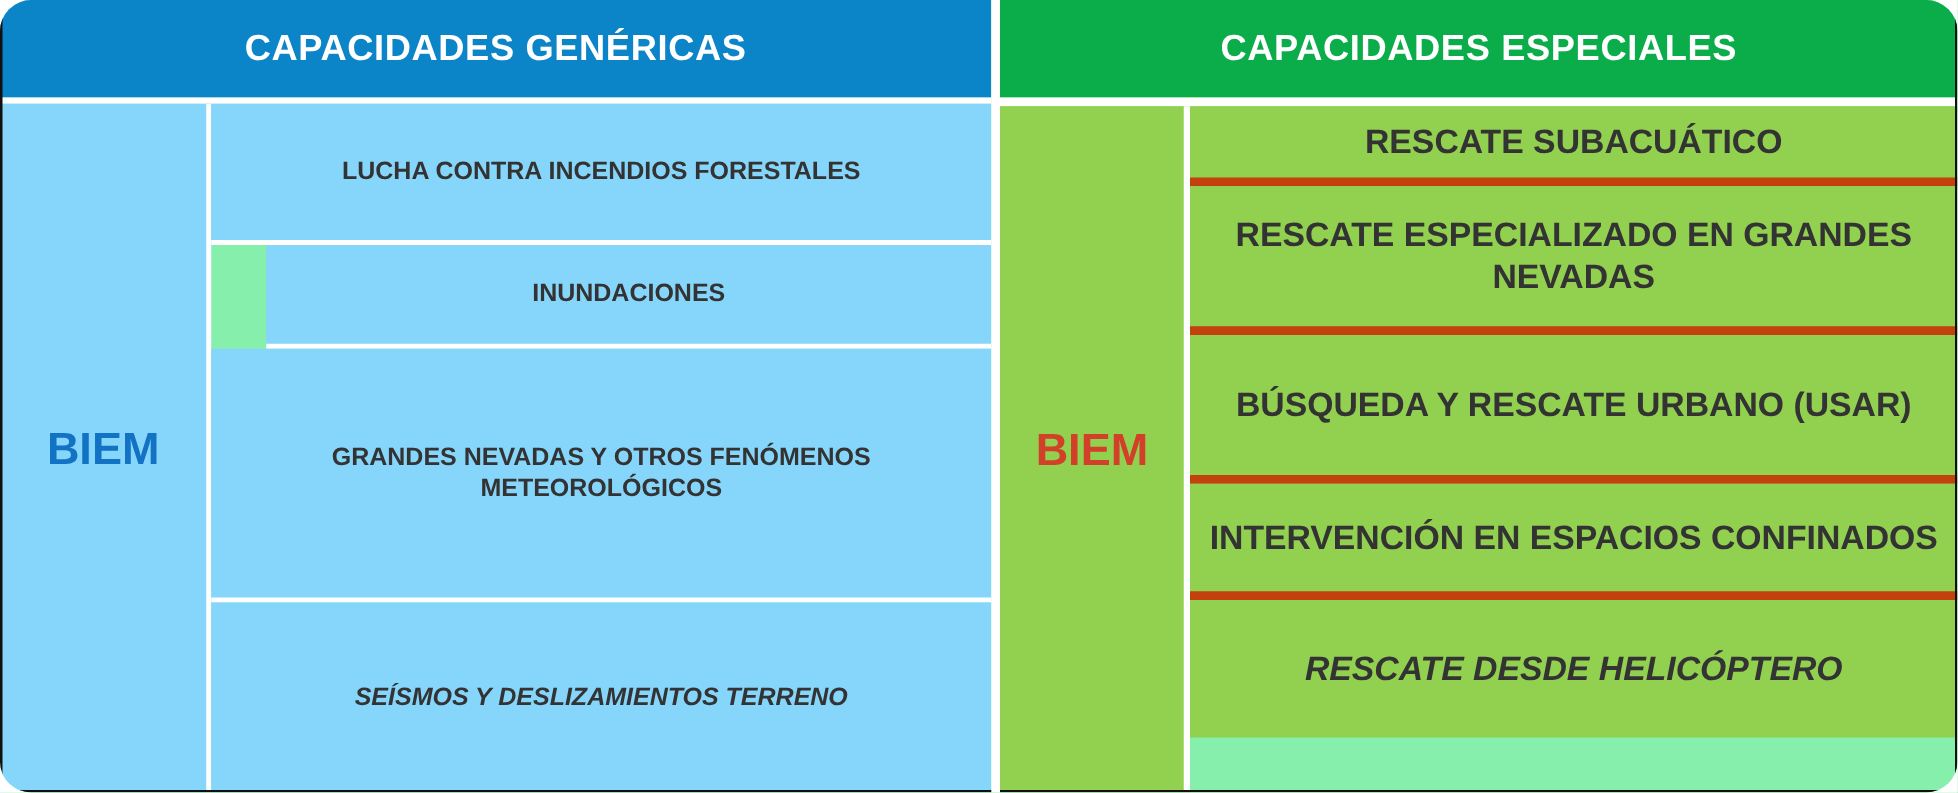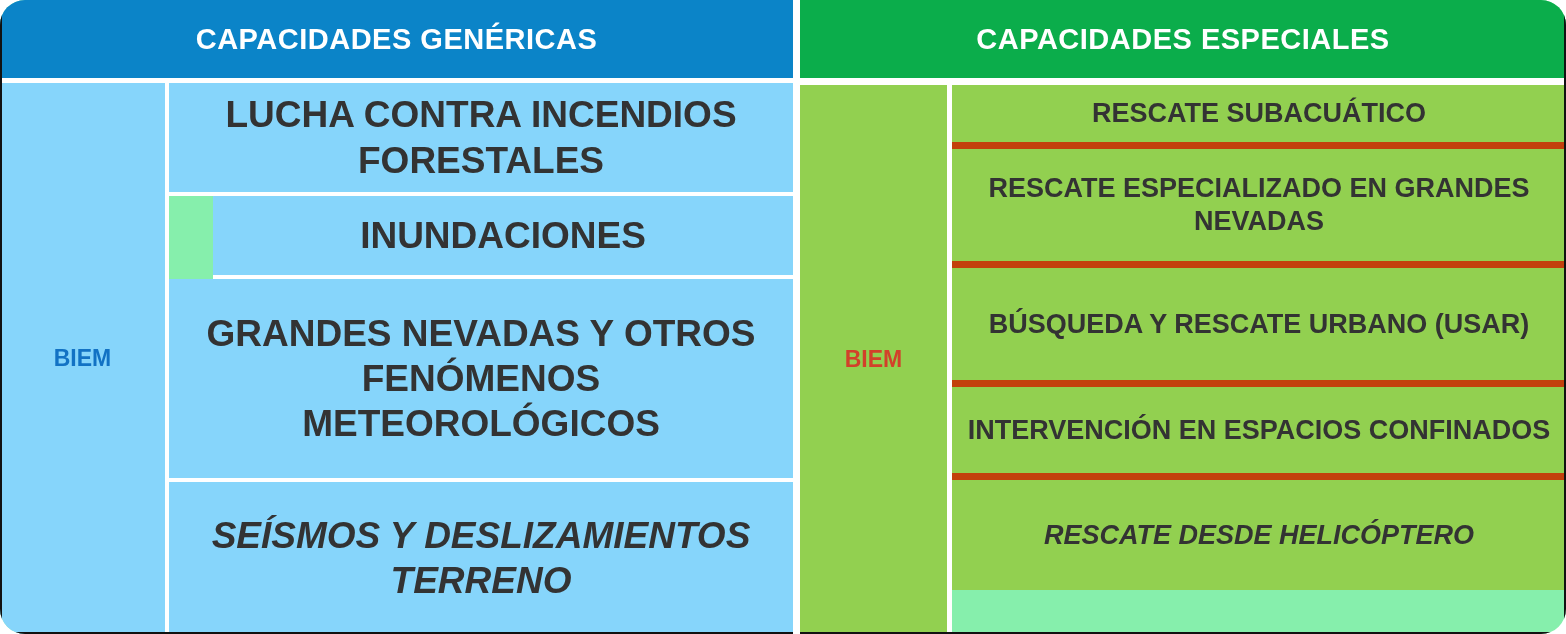--- a/index.html
+++ b/index.html
@@ -53,21 +53,21 @@
     box-sizing: border-box;
   }
 
   
   .group-cell {
     flex: 0 0 auto;
     display: flex;
     align-items: center;
     justify-content: center;
     font-weight: bold;
-    font-size: 23px;
+    font-size: 36px;
     box-sizing: border-box;
   }
   .panel-left .group-cell {
     width: 169px;
     background: #86D5FB;
     color: #1272C4;
     border-right: 4px solid #ffffff;
   }
   .panel-right .group-cell {
     width: 152px;
@@ -89,21 +89,21 @@
     justify-content: center;
     text-align: center;
     font-weight: bold;
     color: #333333;
     box-sizing: border-box;
     padding: 0 14px;
     line-height: 1.22;
   }
   .panel-left .cap-row {
     background: #86D5FB;
-    font-size: 37px;
+    font-size: 20px;
     border-bottom: 4px solid #ffffff;
   }
   .panel-left .cap-row:last-child { border-bottom: none; font-style: italic; }
 
   .panel-right .cap-row {
     background: #92D050;
     font-size: 27px;
     border-bottom: 7px solid #c2410c;
   }
   .panel-right .cap-row:last-child { border-bottom: none; font-style: italic; }

